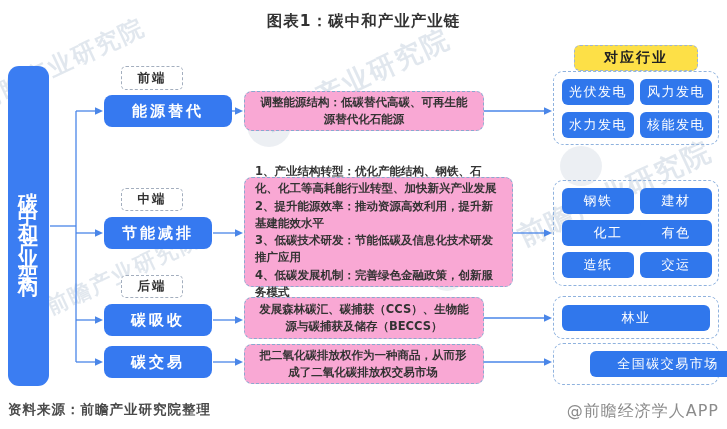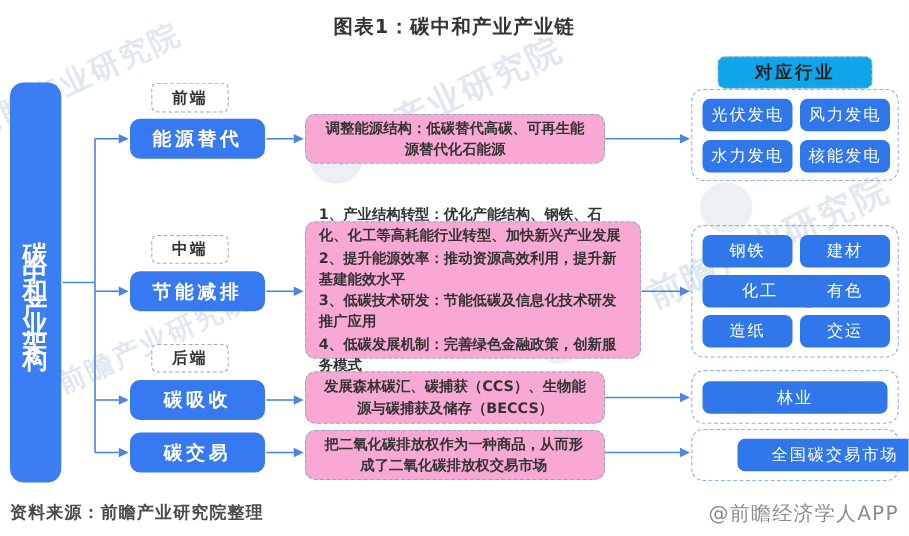--- a/index.html
+++ b/index.html
@@ -30,21 +30,21 @@
   }
   .desc{
     border:1.2px dashed #8AA9CF;border-radius:8px;background:#f9a8d4;
     font-size:11.5px;font-weight:700;color:#333;line-height:1.5;
     display:flex;align-items:center;justify-content:center;text-align:center;
     padding:2px 12px;
   }
   .desc.left{flex-direction:column;align-items:flex-start;justify-content:center;text-align:left;padding:4px 10px;}
   .cont{border:1.4px dashed #8FB2DE;border-radius:10px;background:transparent;}
   .indtitle{
-    border:1.2px dashed #9FB4CE;border-radius:6px;background:#0ea5e9;
+    border:1.2px dashed #9FB4CE;border-radius:6px;background:#fde047;
     display:flex;align-items:center;justify-content:center;
     font-size:14px;font-weight:bold;color:#222;letter-spacing:2px;
   }
   .ind{
     background:#3077EC;border-radius:6px;color:#fff;font-weight:normal;font-size:13px;
     display:flex;align-items:center;justify-content:center;letter-spacing:1.5px;
   }
   .src{left:8px;top:401px;font-size:13.5px;font-weight:600;color:#4a4a4a;letter-spacing:1px;}
   .brand{right:8px;top:401px;font-size:16px;color:#8c8c8c;letter-spacing:1px;}
   .wm{
@@ -103,21 +103,21 @@
   <div class="abs title">图表1：碳中和产业产业链</div>
 
   <div class="abs root" style="left:8px;top:66px;width:41px;height:320px;">
     <span>碳中和产业架构</span>
   </div>
 
   <div class="abs tier" style="left:121px;top:66px;width:62px;height:24px;">前端</div>
   <div class="abs tier" style="left:121px;top:188px;width:62px;height:23px;">中端</div>
   <div class="abs tier" style="left:121px;top:275px;width:62px;height:23px;">后端</div>
 
-  <div class="abs node" style="left:104px;top:95px;width:108px;height:32px;">能源替代</div>
+  <div class="abs node" style="left:104px;top:95px;width:128px;height:32px;">能源替代</div>
   <div class="abs node" style="left:104px;top:217px;width:108px;height:32px;">节能减排</div>
   <div class="abs node" style="left:104px;top:304px;width:108px;height:32px;">碳吸收</div>
   <div class="abs node" style="left:104px;top:346px;width:108px;height:32px;">碳交易</div>
 
   <div class="abs desc" style="left:244px;top:91px;width:240px;height:40px;">
     <span>调整能源结构：低碳替代高碳、可再生能源替代化石能源</span>
   </div>
   <div class="abs desc left" style="left:244px;top:177px;width:269px;height:110px;">
     <div>1、产业结构转型：优化产能结构、钢铁、石化、化工等高耗能行业转型、加快新兴产业发展</div>
     <div>2、提升能源效率：推动资源高效利用，提升新基建能效水平</div>

